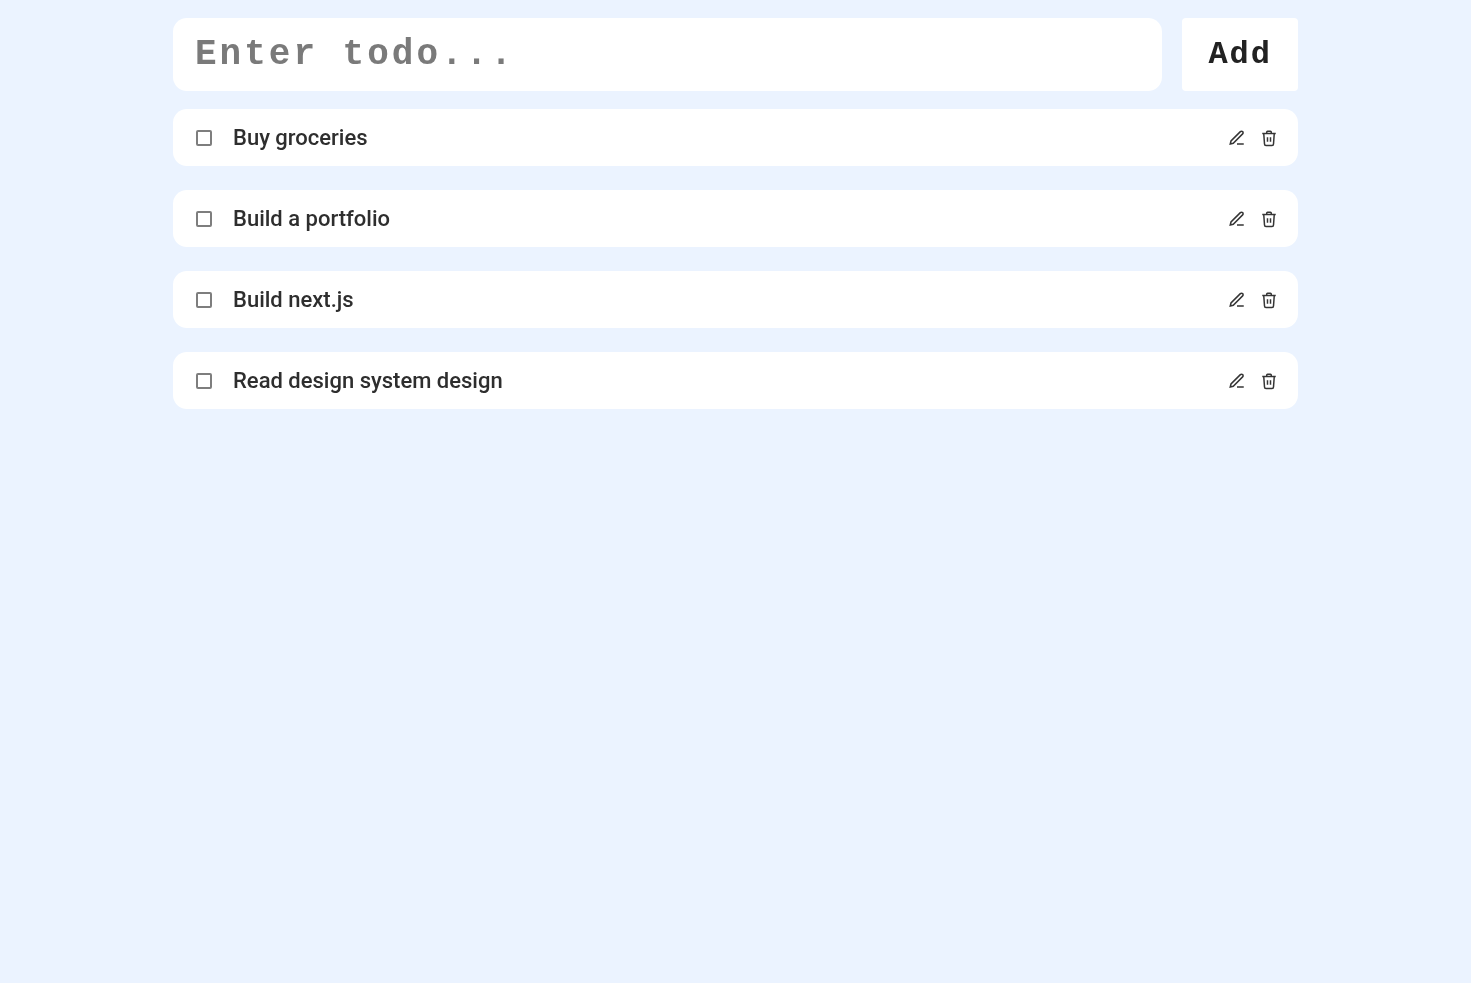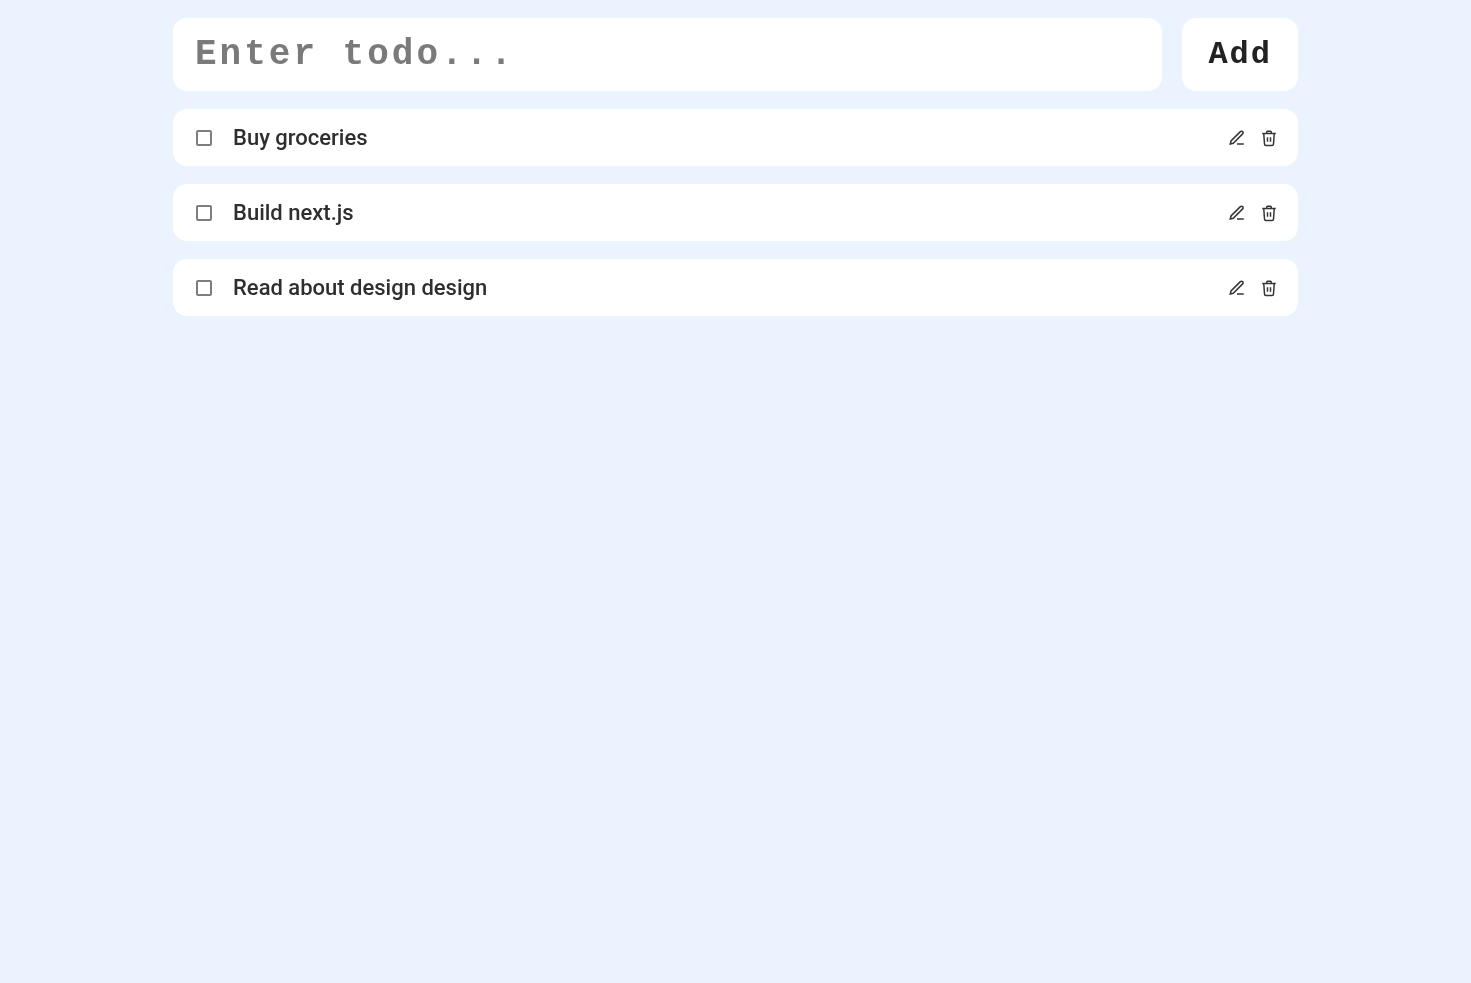--- a/index.html
+++ b/index.html
@@ -44,34 +44,34 @@
     .todo-input::placeholder {
       color: #7a7a7a;
       font-family: "Courier New", Courier, monospace;
       font-weight: bold;
       letter-spacing: 3px;
     }
 
     .add-button {
       background: #ffffff;
       border: none;
-      border-radius: 14px;
+      border-radius: 4px;
       padding: 0 26px;
       font-size: 32px;
       font-weight: 900;
       color: #222;
       cursor: pointer;
       font-family: "Courier New", Courier, monospace;
       letter-spacing: 2px;
     }
 
     .todo-list {
       display: flex;
       flex-direction: column;
-      gap: 18px;
+      gap: 24px;
     }
 
     .todo-item {
       background: #ffffff;
       border-radius: 14px;
       padding: 16px 20px;
       display: flex;
       align-items: center;
     }
 
@@ -154,20 +154,43 @@
             <polyline points="3 6 5 6 21 6"></polyline>
             <path d="M19 6l-1 14a2 2 0 0 1-2 2H8a2 2 0 0 1-2-2L5 6"></path>
             <path d="M10 11v6"></path>
             <path d="M14 11v6"></path>
             <path d="M9 6V4a1 1 0 0 1 1-1h4a1 1 0 0 1 1 1v2"></path>
           </svg>
         </button>
       </div>
     </div>
 
+    <div class="todo-item">
+      <span class="checkbox-wrap">
+        <span class="checkbox-box"></span>
+      </span>
+      <span class="todo-text">Build a portfolio</span>
+      <div class="actions">
+        <button class="icon-btn">
+          <svg viewBox="0 0 24 24">
+            <path d="M12 20h9"></path>
+            <path d="M16.5 3.5a2.121 2.121 0 1 1 3 3L7 19l-4 1 1-4 12.5-12.5z"></path>
+          </svg>
+        </button>
+        <button class="icon-btn">
+          <svg viewBox="0 0 24 24">
+            <polyline points="3 6 5 6 21 6"></polyline>
+            <path d="M19 6l-1 14a2 2 0 0 1-2 2H8a2 2 0 0 1-2-2L5 6"></path>
+            <path d="M10 11v6"></path>
+            <path d="M14 11v6"></path>
+            <path d="M9 6V4a1 1 0 0 1 1-1h4a1 1 0 0 1 1 1v2"></path>
+          </svg>
+        </button>
+      </div>
+    </div>
 
     <div class="todo-item">
       <span class="checkbox-wrap">
         <span class="checkbox-box"></span>
       </span>
       <span class="todo-text">Build next.js</span>
       <div class="actions">
         <button class="icon-btn">
           <svg viewBox="0 0 24 24">
             <path d="M12 20h9"></path>
@@ -183,21 +206,21 @@
             <path d="M9 6V4a1 1 0 0 1 1-1h4a1 1 0 0 1 1 1v2"></path>
           </svg>
         </button>
       </div>
     </div>
 
     <div class="todo-item">
       <span class="checkbox-wrap">
         <span class="checkbox-box"></span>
       </span>
-      <span class="todo-text">Read about design design</span>
+      <span class="todo-text">Read design system design</span>
       <div class="actions">
         <button class="icon-btn">
           <svg viewBox="0 0 24 24">
             <path d="M12 20h9"></path>
             <path d="M16.5 3.5a2.121 2.121 0 1 1 3 3L7 19l-4 1 1-4 12.5-12.5z"></path>
           </svg>
         </button>
         <button class="icon-btn">
           <svg viewBox="0 0 24 24">
             <polyline points="3 6 5 6 21 6"></polyline>

